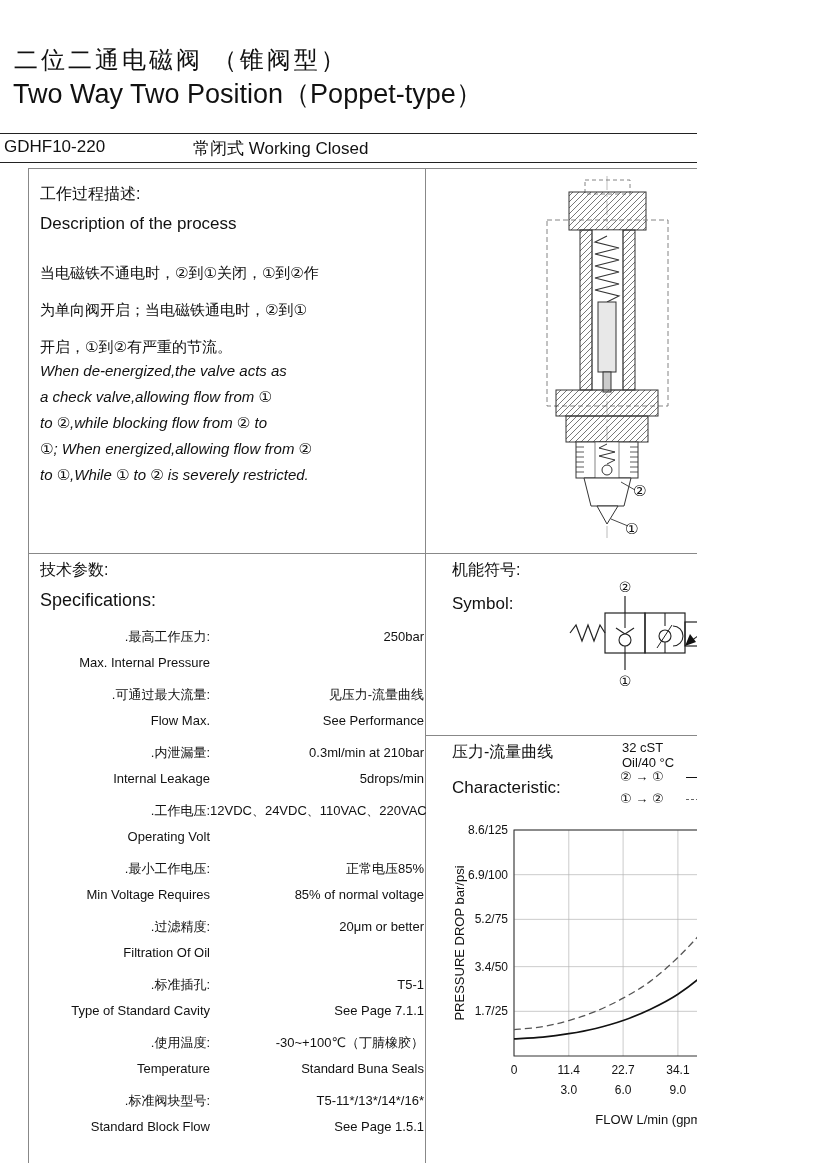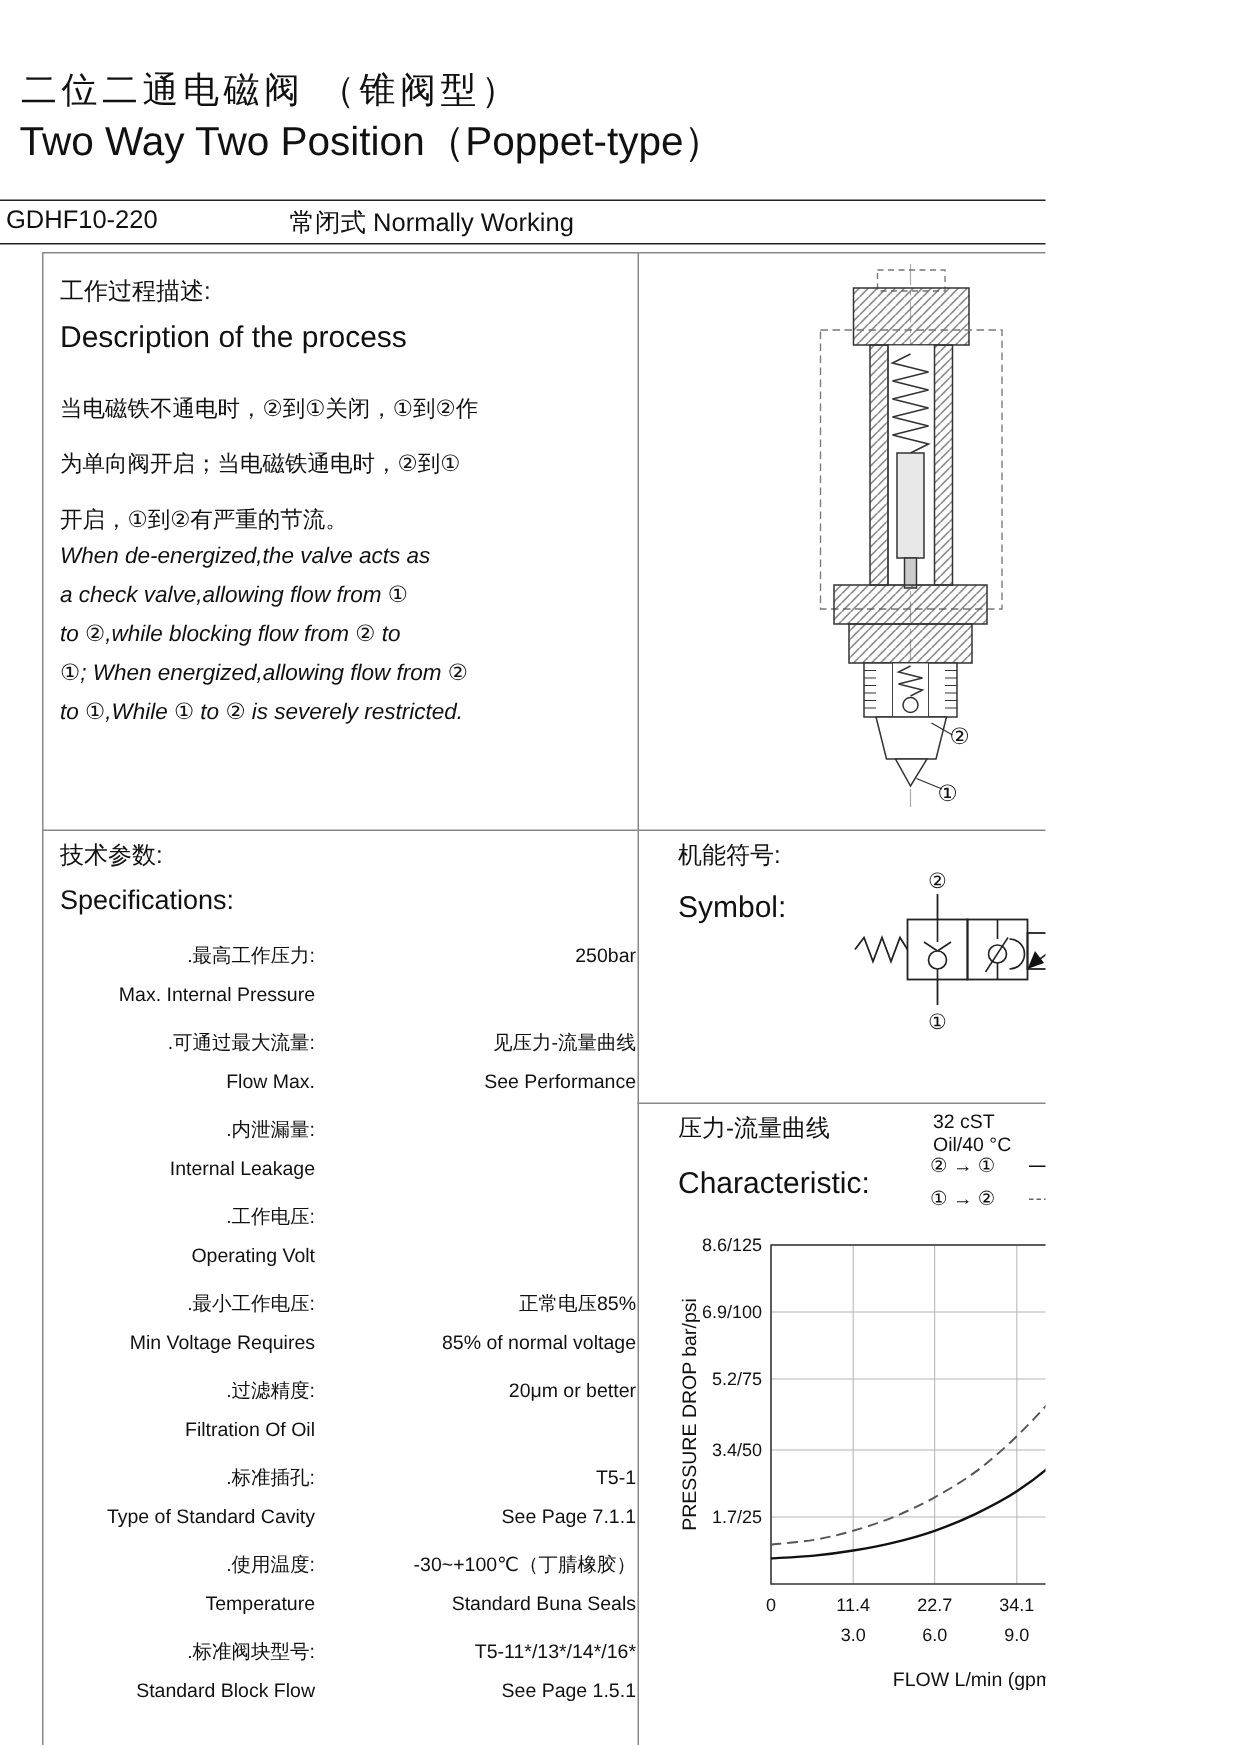--- a/index.html
+++ b/index.html
@@ -8,21 +8,21 @@
   .abs{position:absolute;}
   .hline{position:absolute;height:0;border-top:1px solid #888;}
   .hline.dark{border-top:1.5px solid #222;}
   .vline{position:absolute;width:0;border-left:1px solid #888;}
   .main-box{position:absolute;left:28px;top:130px;width:783px;height:1012px;border:1px solid #888;}
   .title-zh{left:14px;top:6px;font-size:24px;letter-spacing:3px;}
   .title-en{left:13px;top:38px;font-size:27px;}
   .model{left:4px;top:99px;font-size:17px;}
   .type-label{left:193px;top:99px;font-size:17px;}
   .h-zh{font-size:16px;}
-  .h-en{font-size:20px;}
+  .h-en{font-size:17px;}
   .d-h-zh{left:40px;top:146px;}
   .d-h-en{left:40px;top:176px;}
   .d-zh{left:40px;top:216px;width:375px;font-size:15px;}
   .d-zh .line{height:37px;line-height:37px;white-space:nowrap;}
   .d-en{left:40px;top:320px;width:375px;font-size:15px;font-style:italic;}
   .d-en .line{height:26px;line-height:26px;white-space:nowrap;}
   .s-h-zh{left:40px;top:522px;}
   .s-h-en{left:40px;top:552px;font-size:18px;}
   .spec-rows{left:38px;top:586px;width:386px;}
   .spec-row{display:flex;margin-bottom:6px;}
@@ -47,21 +47,21 @@
 </style>
 </head>
 <body>
 
 <div id="page">
 
   <div class="abs title-zh">二位二通电磁阀 （锥阀型）</div>
   <div class="abs title-en">Two Way Two Position（Poppet-type）</div>
   <div class="hline dark" style="left:0;top:95px;width:827px;"></div>
   <div class="abs model">GDHF10-220</div>
-  <div class="abs type-label">常闭式 Normally Working</div>
+  <div class="abs type-label">常闭式 Working Closed</div>
   <div class="hline dark" style="left:0;top:124px;width:827px;"></div>
 
   <div class="main-box"></div>
   <div class="vline" style="left:425px;top:130px;height:1012px;"></div>
   <div class="hline" style="left:28px;top:515px;width:783px;"></div>
   <div class="hline" style="left:425px;top:697px;width:386px;"></div>
 
   <div class="abs h-zh d-h-zh">工作过程描述:</div>
   <div class="abs h-en d-h-en">Description of the process</div>
   <div class="abs d-zh">
@@ -130,25 +130,33 @@
         <div class="spec-v">
           <div class="sl">见压力-流量曲线</div>
           <div class="sl">See Performance</div>
         </div>
       </div>
       <div class="spec-row">
         <div class="spec-l">
           <div class="sl">.内泄漏量:</div>
           <div class="sl">Internal Leakage</div>
         </div>
+        <div class="spec-v">
+          <div class="sl">0.3ml/min at 210bar</div>
+          <div class="sl">5drops/min</div>
+        </div>
       </div>
       <div class="spec-row">
         <div class="spec-l">
           <div class="sl">.工作电压:</div>
           <div class="sl">Operating Volt</div>
+        </div>
+        <div class="spec-v">
+          <div class="sl">12VDC、24VDC、110VAC、220VAC</div>
+          <div class="sl"></div>
         </div>
       </div>
       <div class="spec-row">
         <div class="spec-l">
           <div class="sl">.最小工作电压:</div>
           <div class="sl">Min Voltage Requires</div>
         </div>
         <div class="spec-v">
           <div class="sl">正常电压85%</div>
           <div class="sl">85% of normal voltage</div>

